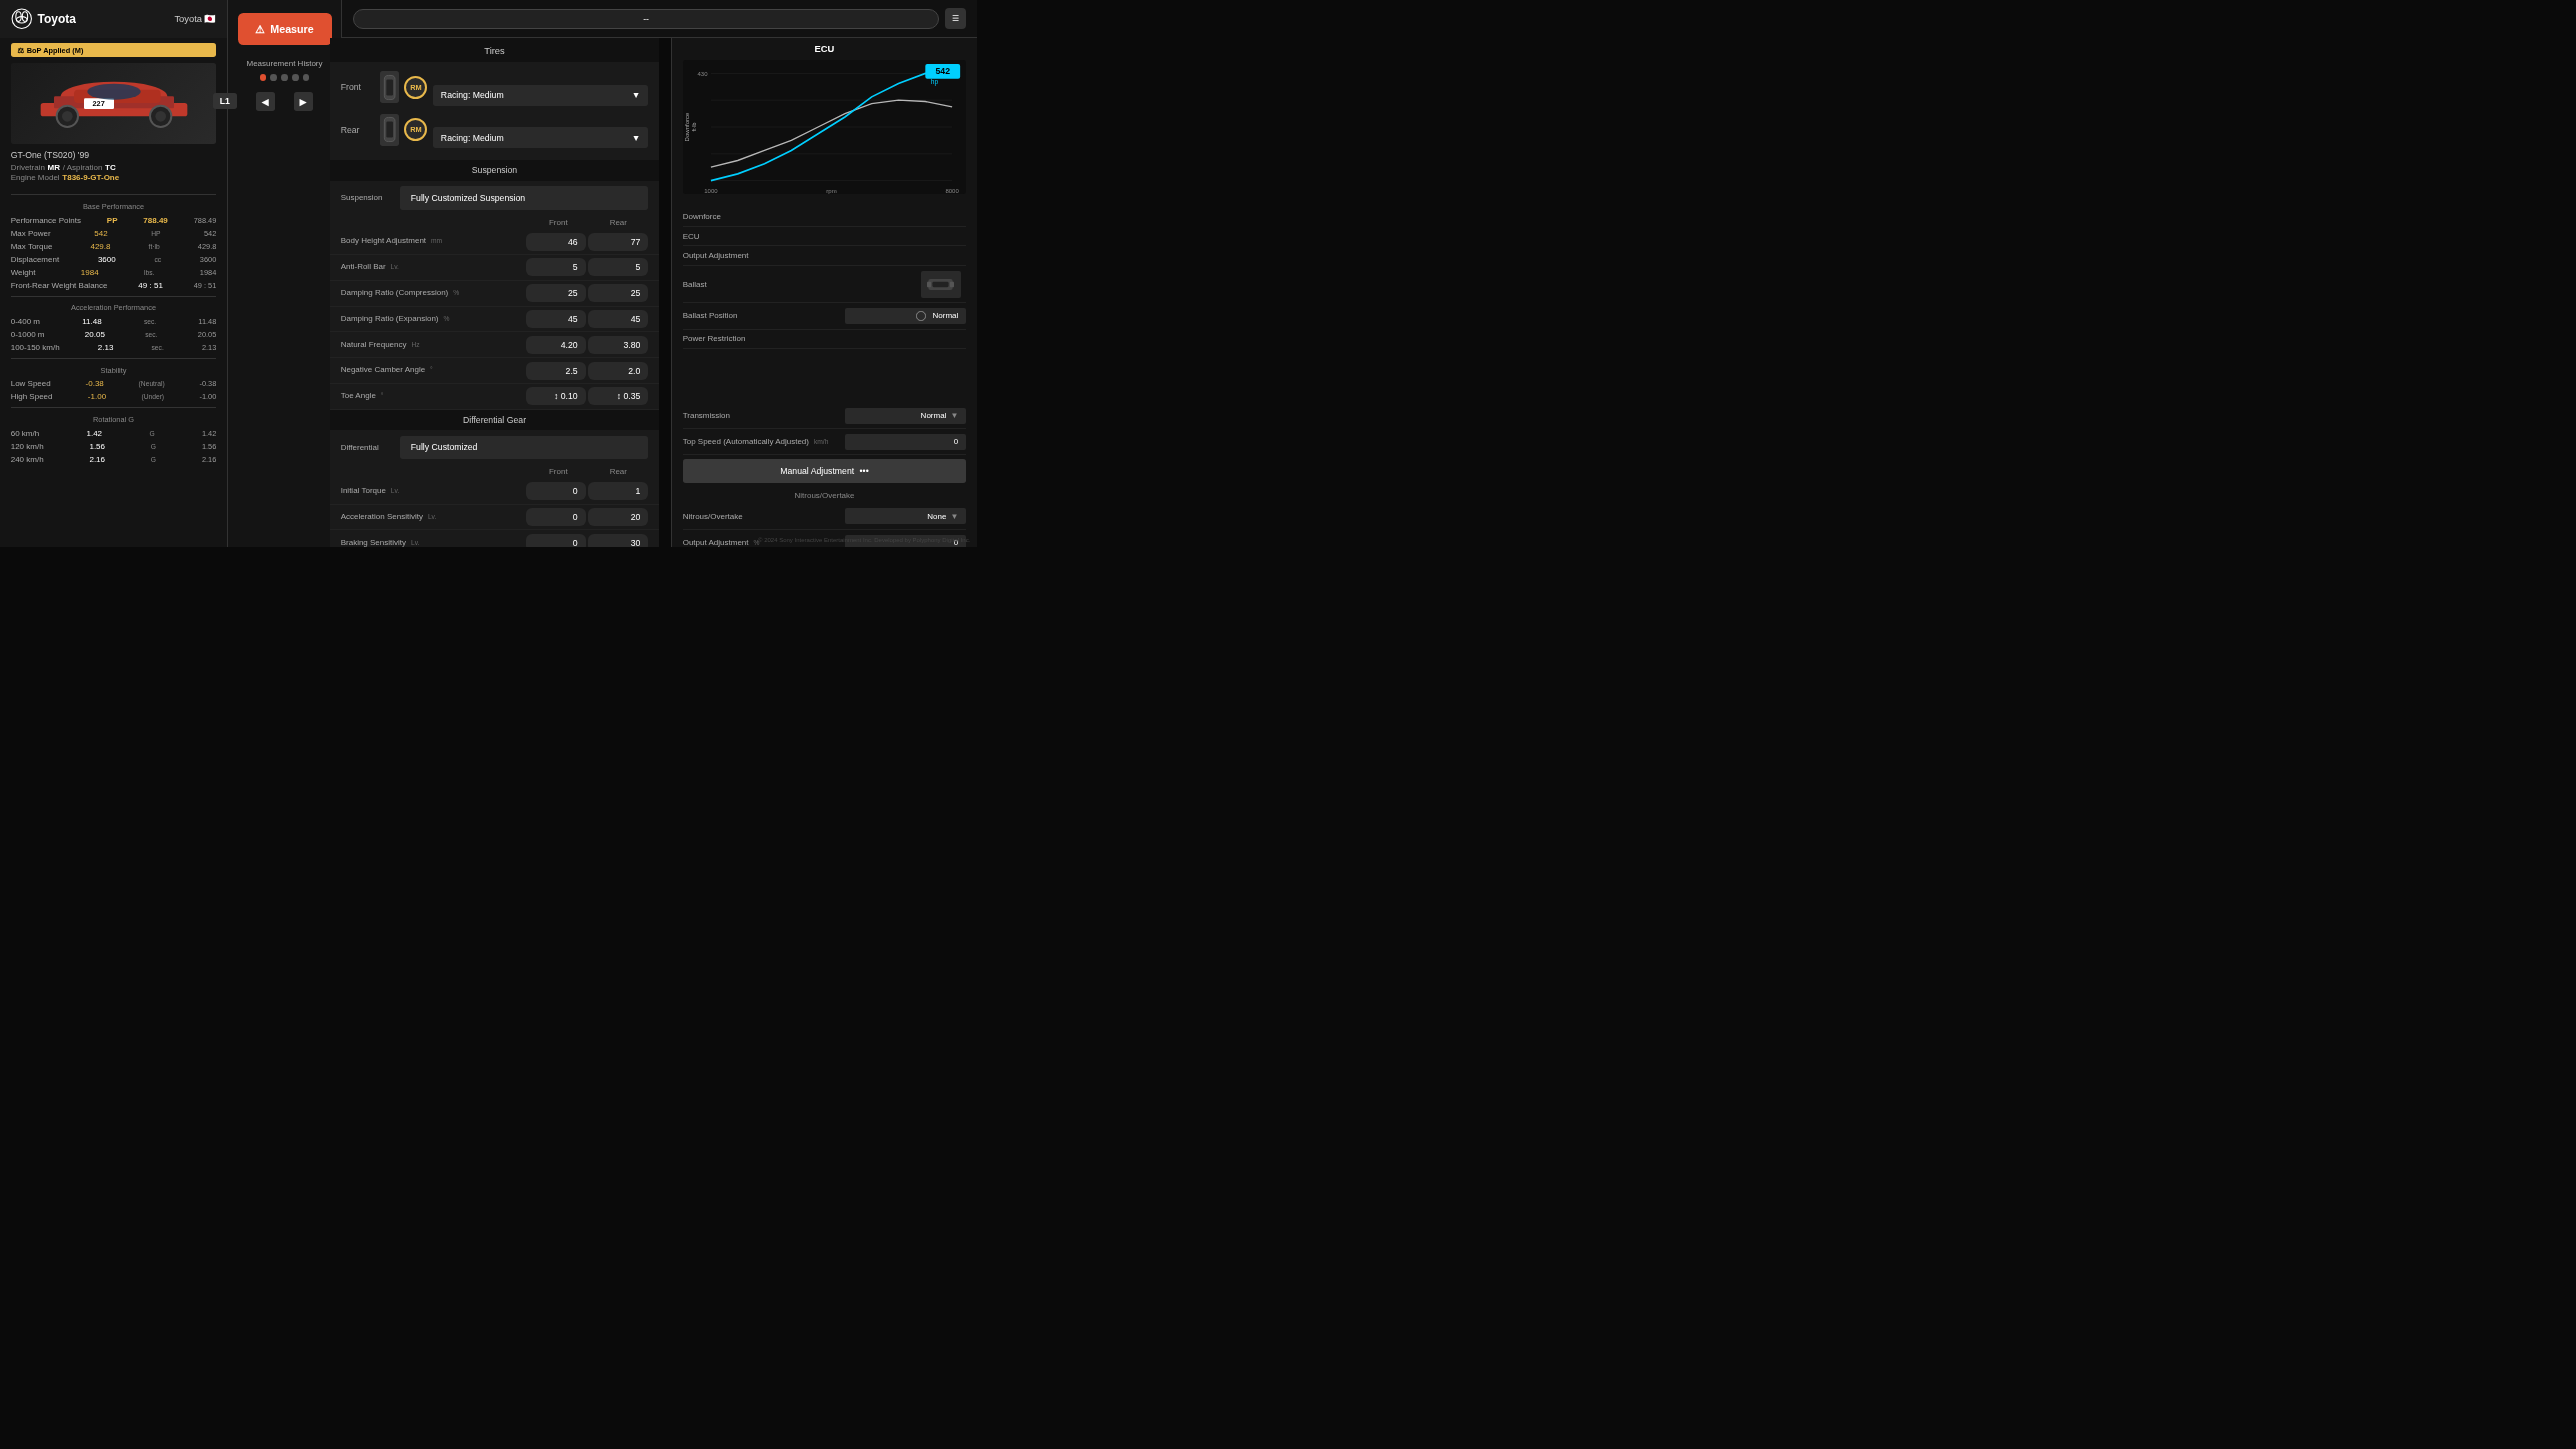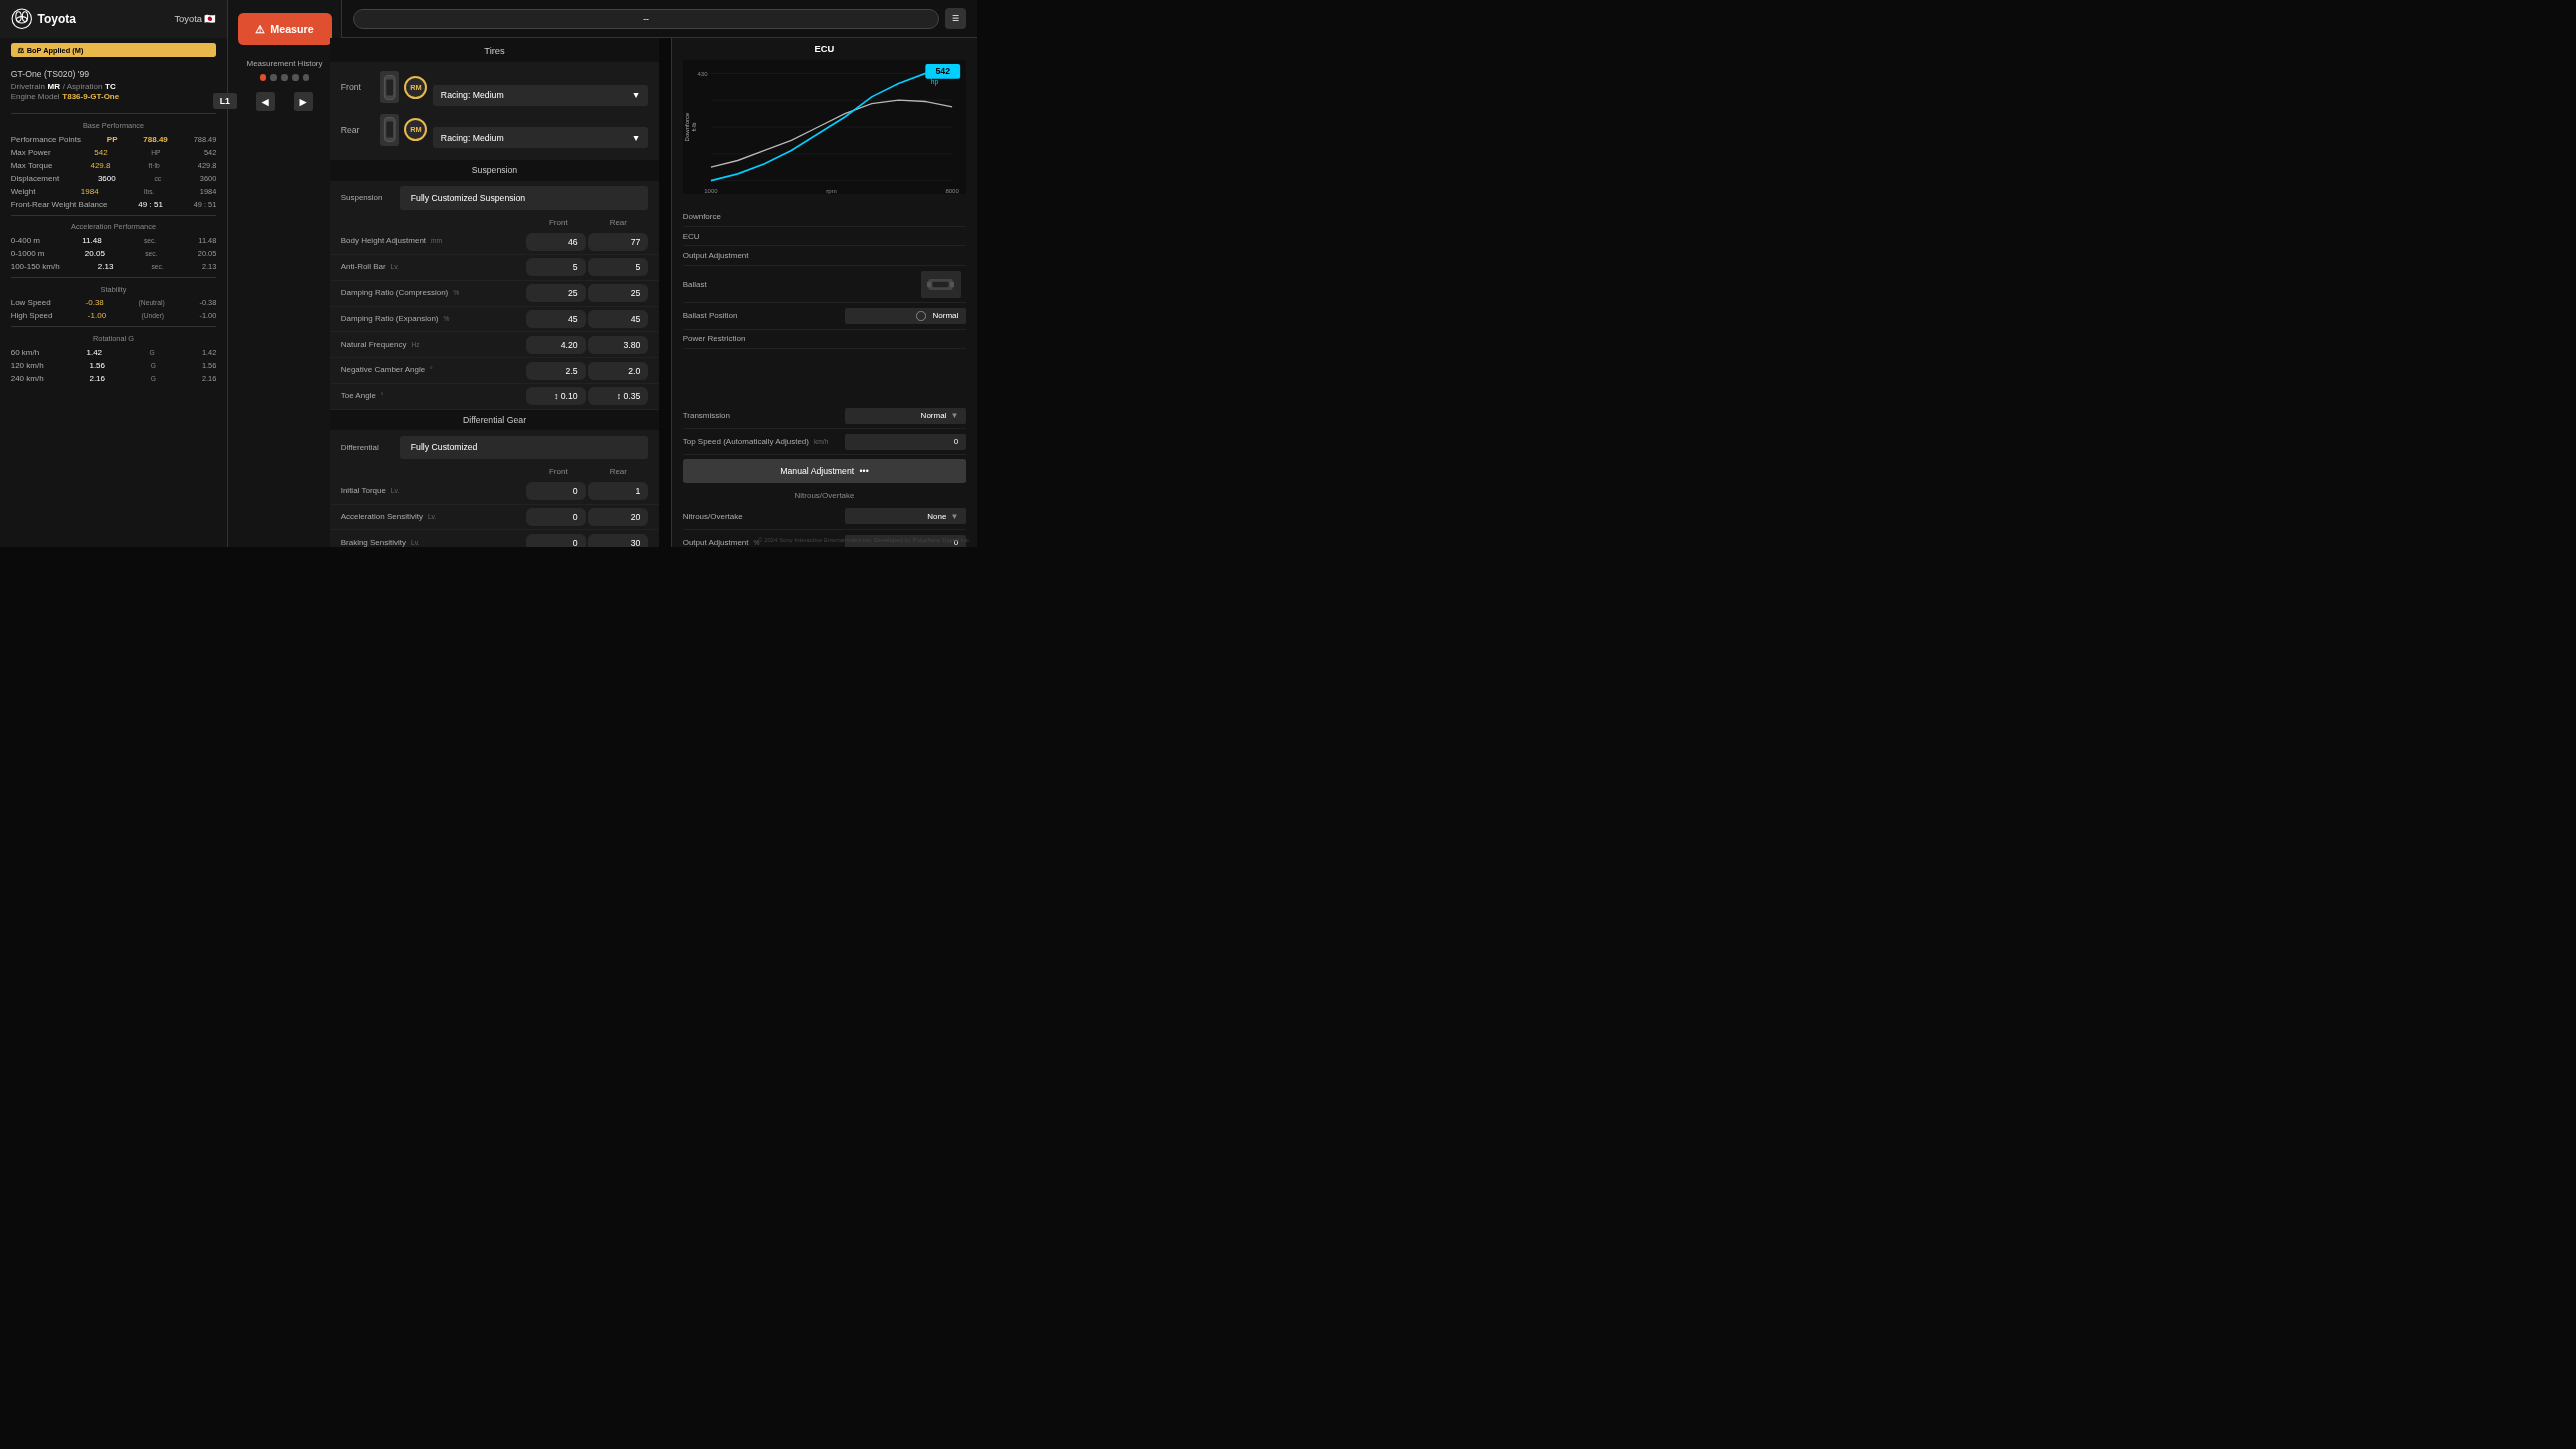--- a/index.html
+++ b/index.html
@@ -586,20 +586,41 @@
     <div class="country-flag">
       <span>Toyota 🇯🇵</span>
     </div>
   </div>
 
   <div class="bop-badge">
     <span>⚖</span>
     <span>BoP Applied (M)</span>
   </div>
 
+  <div class="car-image-area">
+    <div class="car-placeholder">
+      <svg class="car-visual" viewBox="0 0 260 90" style="font-size:12px">
+
+        <rect x="20" y="45" width="220" height="20" rx="4" fill="#c0392b"></rect>
+        <ellipse cx="130" cy="35" rx="80" ry="22" fill="#c0392b"></ellipse>
+        <rect x="40" y="35" width="180" height="18" rx="2" fill="#a0302a"></rect>
+        <rect x="70" y="25" width="130" height="20" rx="6" fill="#b03020"></rect>
+
+        <circle cx="60" cy="65" r="16" fill="#222" stroke="#555" stroke-width="3"></circle>
+        <circle cx="60" cy="65" r="8" fill="#333"></circle>
+        <circle cx="200" cy="65" r="16" fill="#222" stroke="#555" stroke-width="3"></circle>
+        <circle cx="200" cy="65" r="8" fill="#333"></circle>
+
+        <rect x="85" y="38" width="45" height="16" rx="2" fill="#fff"></rect>
+        <text x="107" y="50" text-anchor="middle" font-size="11" fill="#000" font-weight="bold">227</text>
+
+        <ellipse cx="130" cy="28" rx="40" ry="12" fill="#1a3a5a" opacity="0.8"></ellipse>
+      </svg>
+    </div>
+  </div>
 
   <div class="car-info">
     <div class="car-name">GT-One (TS020) '99</div>
     <div class="car-specs-line">
       <span class="label">Drivetrain</span>
       <span class="value">MR</span>
       <span class="label"> / Aspiration</span>
       <span class="value">TC</span>
     </div>
     <div class="car-specs-line">

